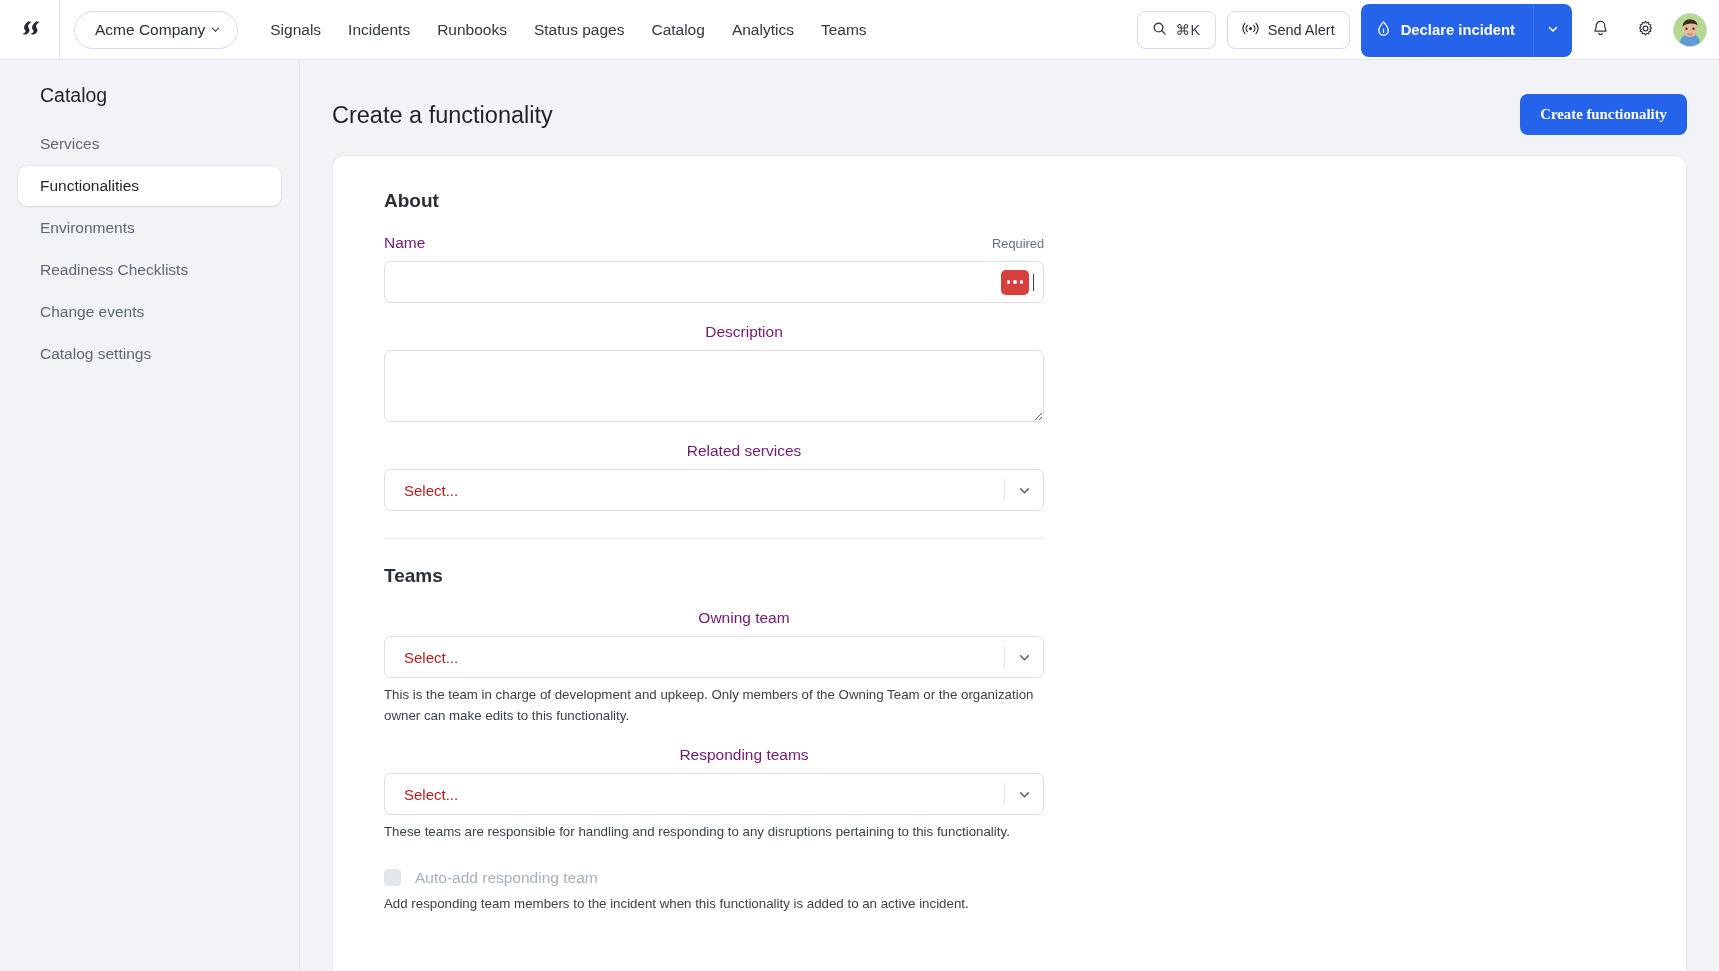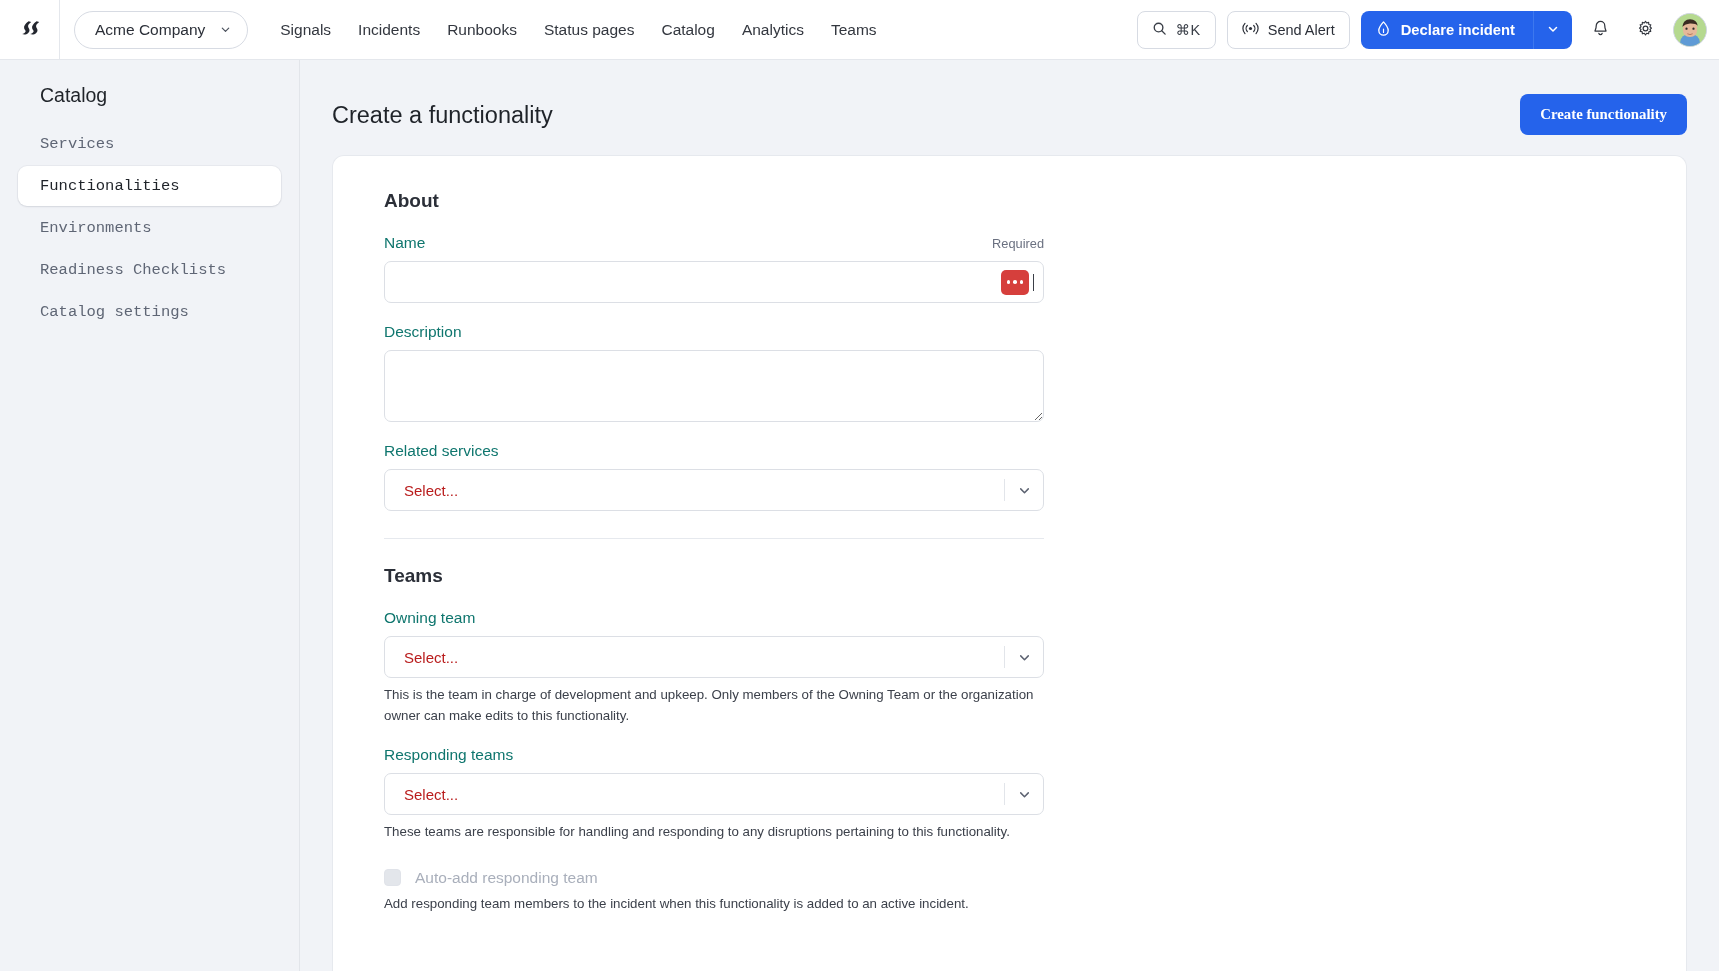--- a/index.html
+++ b/index.html
@@ -25,21 +25,21 @@
     border-right: 1px solid #e4e7ec;
     flex: 0 0 60px;
   }
   .logo-mark { display:block; }
 
   .org-pill {
     margin-left: 14px;
     height: 38px;
     border: 1px solid #d7dbe3;
     border-radius: 19px;
-    display: flex; align-items: center; gap: 15px;
+    display: flex; align-items: center; gap: 5px;
     padding: 0 16px 0 20px;
     background: #fff;
     cursor: pointer;
   }
   .org-pill .label { font-size: 15.5px; color: #2b2f38; }
   .chev { display:block; }
 
   .mainnav { display: flex; align-items: center; gap: 27px; margin-left: 32px; }
   .mainnav a {
     font-size: 15.5px; color: #33373f; text-decoration: none; cursor: pointer;
@@ -51,21 +51,21 @@
     display: flex; align-items: center; gap: 11px;
   }
   .sq-btn {
     height: 38px; border: 1px solid #d7dbe3; border-radius: 8px;
     background: #fff; display: flex; align-items: center; gap: 9px;
     padding: 0 14px; cursor: pointer;
   }
   .sq-btn .txt { font-size: 14.5px; color: #2b2f38; white-space: nowrap; }
   .kbd { font-size: 14.5px; color: #3a3f48; letter-spacing: .5px; }
 
-  .declare-group { display: flex; height: 38px; border-radius: 8px; overflow: hidden; }
+  .declare-group { display: flex; height: 53px; border-radius: 8px; overflow: hidden; }
   .declare-main {
     background: #2563eb; color: #fff; display: flex; align-items: center; gap: 10px;
     padding: 0 18px 0 15px; cursor: pointer; border: none;
     font-size: 14.8px; font-weight: 700; font-family: inherit;
     border-right: 1px solid #3d78ee;
   }
   .declare-caret {
     background: #2563eb; width: 38px; display: flex; align-items: center; justify-content: center;
     cursor: pointer;
   }
@@ -88,21 +88,21 @@
     border-right: 1px solid #e2e5ea;
     padding: 24px 18px 0 18px;
   }
   .sidebar h2 {
     font-size: 19.5px; font-weight: 400; color: #1f2329;
     padding: 0 22px; margin-bottom: 17px;
   }
   .side-item {
     height: 40px; display: flex; align-items: center;
     padding: 0 22px; border-radius: 9px; margin-bottom: 2px;
-    font-size: 15.5px; color: #5f6675; cursor: pointer; font-family: Liberation Mono, monospace;
+    font-size: 15.5px; color: #5f6675; cursor: pointer;
   }
   .side-item.active {
     background: #ffffff; color: #1f2329;
     box-shadow: 0 1px 2px rgba(16,24,40,.09), 0 0 0 1px rgba(16,24,40,.04);
   }
 
   .content { flex: 1; padding: 22px 32px 0 32px; overflow: hidden; position: relative; }
   .page-head { display: flex; align-items: flex-start; justify-content: space-between; margin-top: 12px; }
   .page-title { font-size: 23.5px; font-weight: 400; color: #1f2329; padding-top: 8px; }
   .primary-btn {
@@ -119,21 +119,21 @@
     border-radius: 12px 12px 0 0;
     height: 100%;
     padding: 34px 26px 0 26px;
   }
   .form-col { width: 720px; margin-left: 25px; }
 
   .sec-title { font-size: 19px; font-weight: 700; color: #2b2f38; margin-bottom: 22px; }
 
   .field { margin-bottom: 20px; }
   .field-head { display: flex; align-items: baseline; justify-content: space-between; width: 660px; }
-  .field-label { font-size: 15.5px; color: #0f766e; margin-bottom: 9px; display:block; }
+  .field-label { font-size: 15.5px; color: #701a75; margin-bottom: 9px; display:block;text-align:center; }
   .req { font-size: 12.8px; color: #6a7080; }
 
   .input-wrap {
     width: 660px; height: 42px;
     border: 1px solid #dcdfe5; border-radius: 7px; background: #fff;
     display: flex; align-items: center; padding: 0 9px 0 14px;
     position: relative;
   }
   .input-wrap input {
     flex: 1; border: none; outline: none; font-size: 15px; font-family: inherit;
@@ -283,20 +283,21 @@
 </div>
 
 <div class="body-wrap">
 
   <aside class="sidebar">
     <h2>Catalog</h2>
     <div class="side-item">Services</div>
     <div class="side-item active">Functionalities</div>
     <div class="side-item">Environments</div>
     <div class="side-item">Readiness Checklists</div>
+    <div class="side-item">Change events</div>
     <div class="side-item">Catalog settings</div>
   </aside>
 
   <main class="content">
 
     <div class="page-head">
       <div class="page-title">Create a functionality</div>
       <button class="primary-btn">Create functionality</button>
     </div>
 

